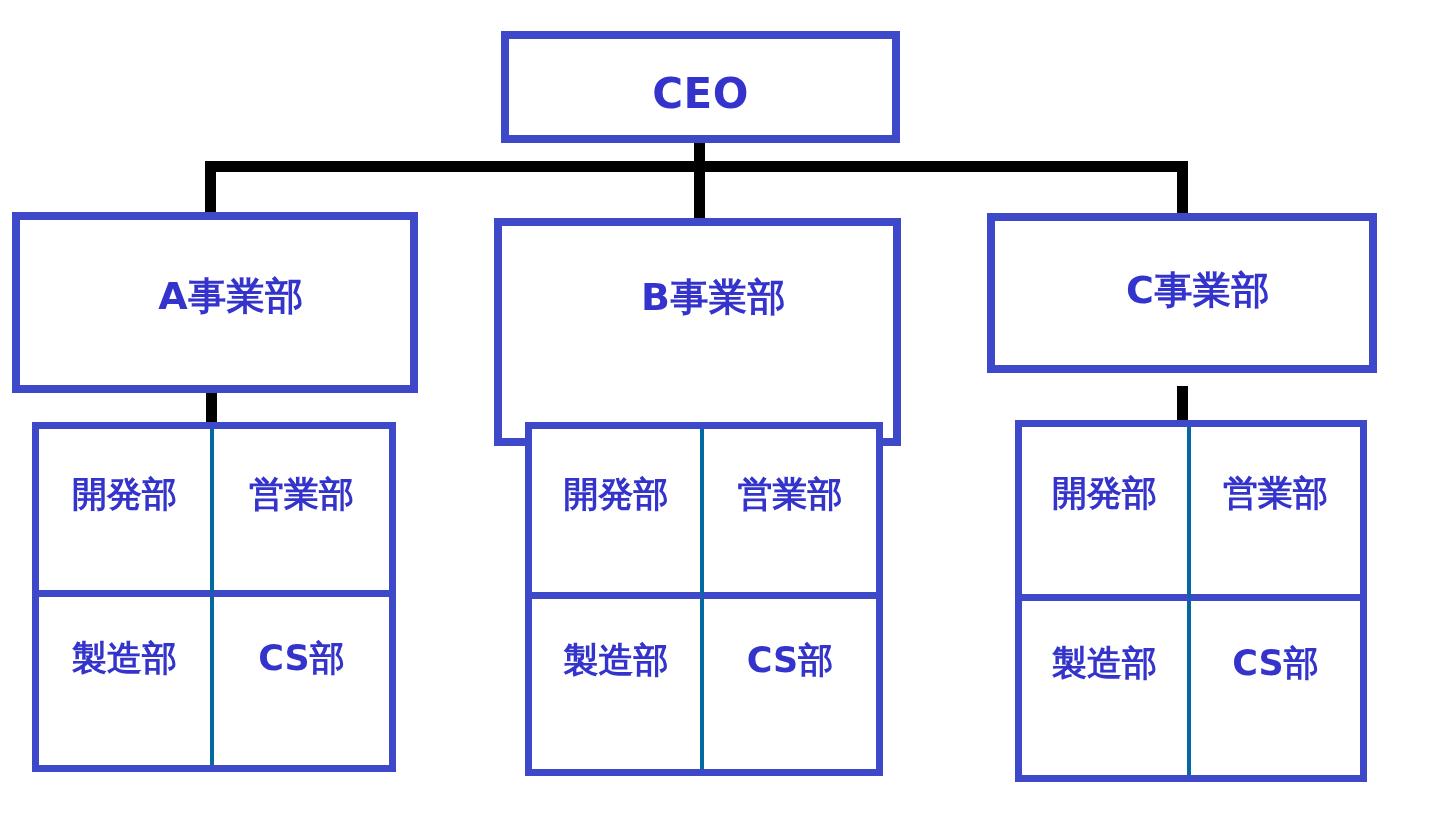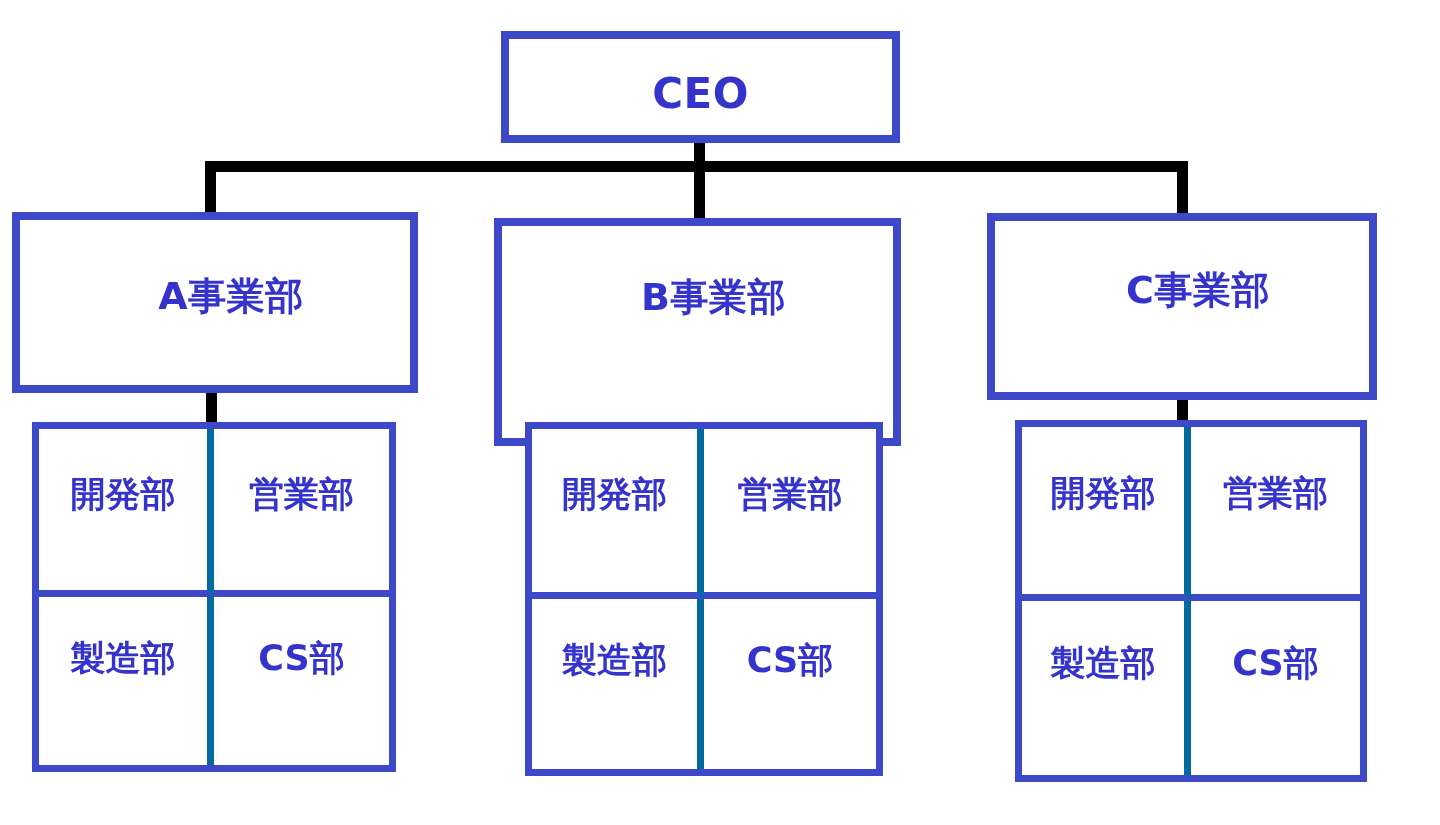--- a/index.html
+++ b/index.html
@@ -60,21 +60,21 @@
     grid-template-columns: 1fr 1fr;
     grid-template-rows: 1fr 1fr;
     z-index: 3;
   }
   .dept-cell {
     position: relative;
     box-sizing: border-box;
     background: #ffffff;
     display: block;
   }
-  .dept-cell.col-left  { border-right: 7px solid #0369a1; }
+  .dept-cell.col-left  { border-right: 4px solid #0369a1; }
   .dept-cell.row-top   { border-bottom: 7px solid #3d49c8; }
   .dept-text {
     position: absolute;
     left: 0;
     right: 0;
     text-align: center;
     color: #3434cc;
     font-weight: bold;
     font-size: 35px;
     white-space: nowrap;
@@ -141,21 +141,21 @@
       <div class="dept-text" style="top:42px;">営業部</div>
     </div>
     <div class="dept-cell col-left">
       <div class="dept-text" style="top:38px;">製造部</div>
     </div>
     <div class="dept-cell">
       <div class="dept-text" style="top:38px;">CS部</div>
     </div>
   </div>
 
-  <div class="box division-box" style="left:987px; top:213px; width:390px; height:187px;">
+  <div class="box division-box" style="left:987px; top:213px; width:390px; height:160px;">
     <div class="box-label division-label" style="top:44px;">C事業部</div>
   </div>
 
   <div class="dept-grid" style="left:1015px; top:420px; width:352px; height:362px;">
     <div class="dept-cell col-left row-top">
       <div class="dept-text" style="top:43px;">開発部</div>
     </div>
     <div class="dept-cell row-top">
       <div class="dept-text" style="top:43px;">営業部</div>
     </div>

